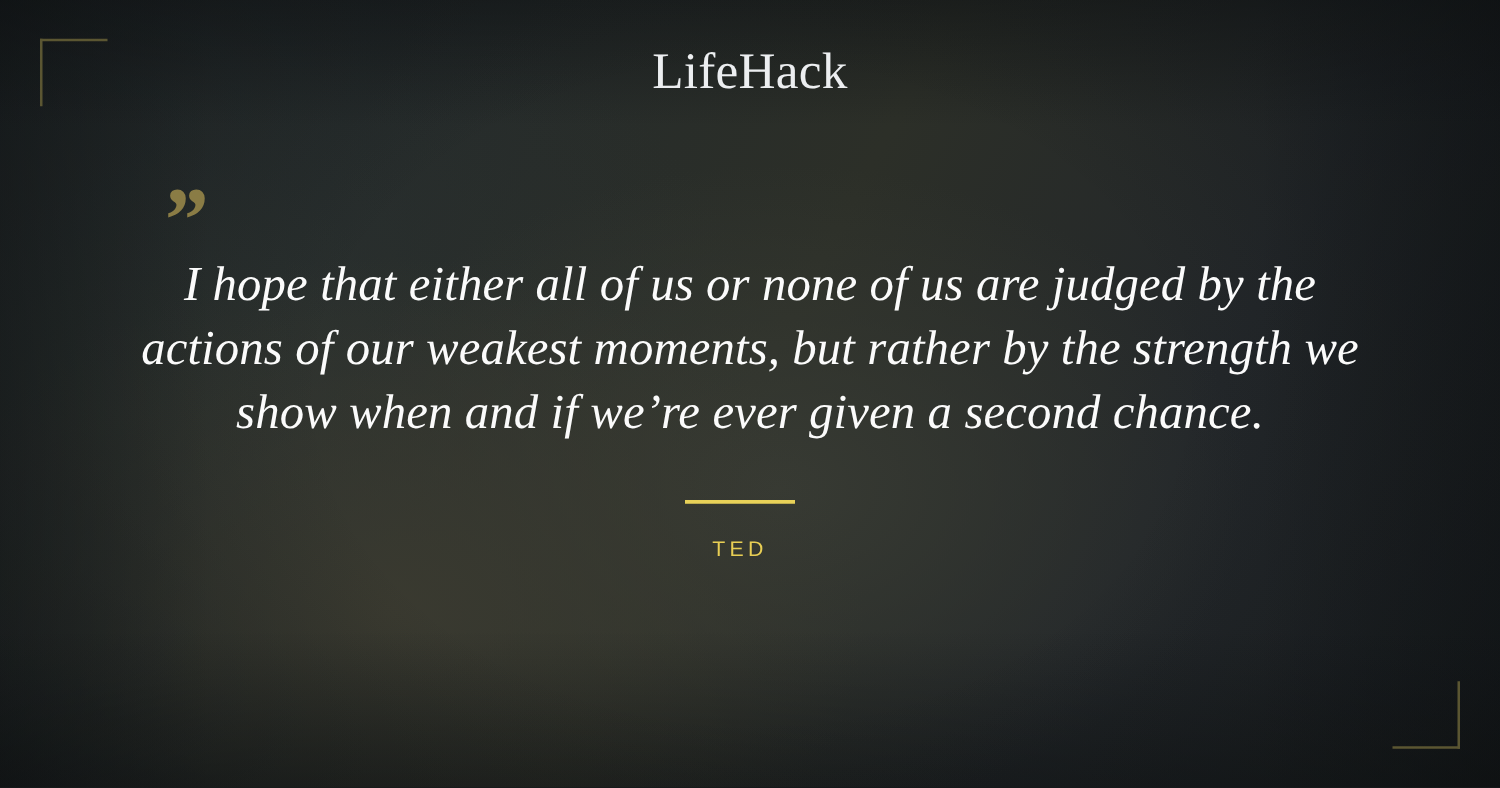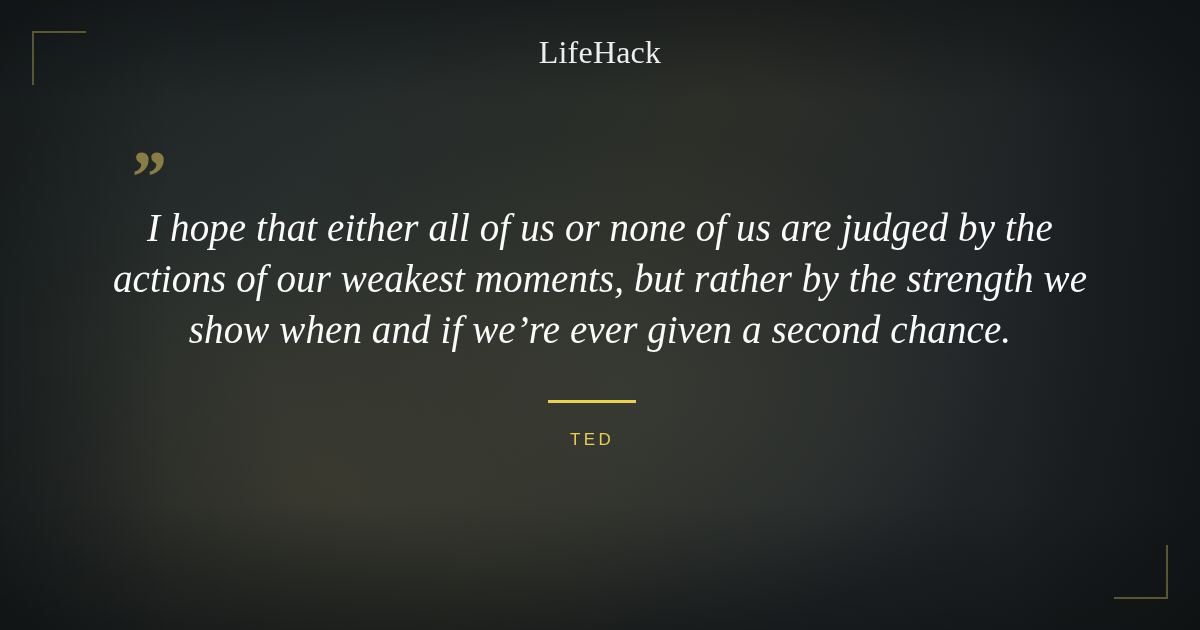--- a/index.html
+++ b/index.html
@@ -59,21 +59,21 @@
   }
 
   
   .brand {
     position: absolute;
     top: 36px;
     left: 0;
     right: 0;
     text-align: center;
     font-family: "Liberation Serif", "DejaVu Serif", serif;
-    font-size: 32px;
+    font-size: 41px;
     font-weight: 400;
     letter-spacing: 0.2px;
     color: #eceef0;
     line-height: 1;
   }
 
   
   .quote-block {
     position: absolute;
     top: 140px;

